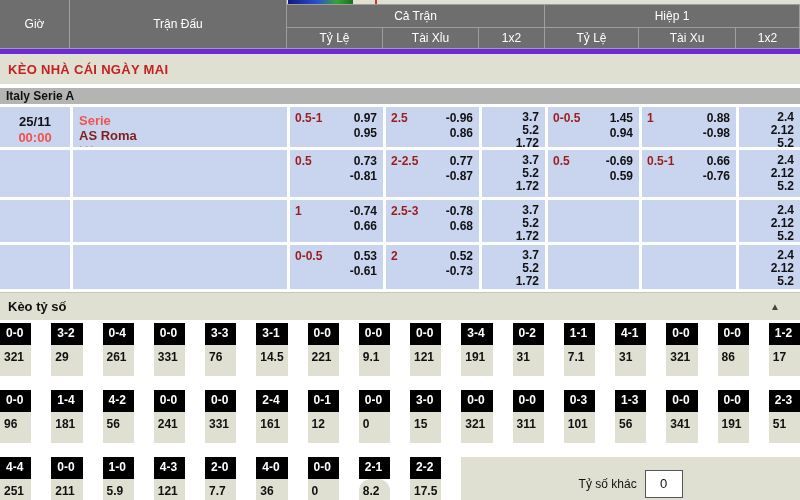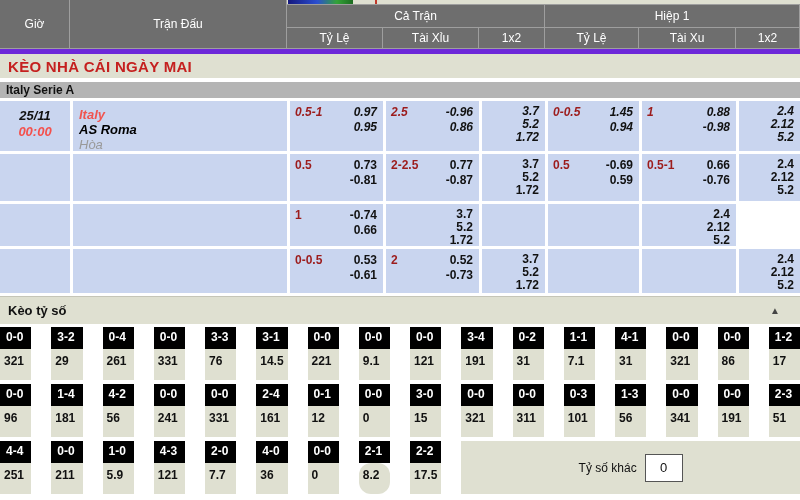--- a/index.html
+++ b/index.html
@@ -15,54 +15,54 @@
   .hc-match{grid-row:1/4;grid-column:2;}
   .hc-strip{grid-row:1;grid-column:3/9;background:#dfe0d1;position:relative;}
   .grad{position:absolute;left:1px;top:0;width:65px;height:4px;
         background:linear-gradient(90deg,#14177e,#2b4fd0 45%,#33a338 75%,#1d6d21);}
   .tick{position:absolute;left:88px;top:0;width:2px;height:4px;background:#c0392b;}
   .hc-ft{grid-row:2;grid-column:3/6;border-top:1px solid #9e9e9e;}
   .hc-h1{grid-row:2;grid-column:6/9;border-top:1px solid #9e9e9e;}
   .r3{grid-row:3;}
 
   
-  .title-band{height:24px;background:#dfe0d1;display:flex;align-items:center;padding-left:8px;
-              color:#c5201f;font-weight:bold;font-size:15px;letter-spacing:.3px;}
+  .title-band{height:30px;background:#dfe0d1;display:flex;align-items:center;padding-left:8px;
+              color:#c5201f;font-weight:bold;font-size:13px;letter-spacing:.3px;}
   .white-gap{height:4px;background:#fff;}
   .league-bar{height:16px;background:#b4b4b4;display:flex;align-items:center;padding-left:6px;
               font-weight:bold;font-size:12px;color:#111;}
 
   
   .odds-table{background:#fff;padding-top:3px;}
   .odds-row{display:grid;grid-template-columns:70px 214px 93px 93px 63px 91px 94px 61px;
             column-gap:3px;margin-bottom:3px;}
-  .odds-row:nth-child(1){height:50px;font-style:italic;}
+  .odds-row:nth-child(1){height:40px;}
   .odds-row:nth-child(2){height:47px;}
   .odds-row:nth-child(3){height:42px;}
   .odds-row:nth-child(4){height:44px;}
   .cell{background:#c9d5ef;box-sizing:border-box;overflow:hidden;}
   .c-time{text-align:center;padding-top:7px;font-weight:bold;font-size:13px;color:#111;line-height:16px;}
   .c-time .time{color:#f4504c;}
   .c-teams{padding:6px 0 0 6px;font-size:13px;line-height:15px;}
   .c-teams .home{color:#f0544f;font-weight:bold;}
-  .c-teams .away{color:#000000;font-weight:bold;}
+  .c-teams .away{color:#7f1d1d;font-weight:bold;}
   .c-teams .draw{color:#999;}
   .c-odds{display:flex;font-size:12px;}
   .c-odds .line{color:#9c1c1c;font-weight:bold;padding:4px 0 0 5px;white-space:nowrap;}
   .c-odds .vals{margin-left:auto;text-align:right;font-weight:bold;color:#111;
                 padding:4px 6px 0 0;line-height:15px;}
   .c-1x2{text-align:right;font-weight:bold;color:#111;font-size:12px;padding:4px 6px 0 0;line-height:13px;}
 
   
   .score-bar{height:27px;background:#dfe0d1;border-top:1px solid #c5c5b8;display:flex;align-items:center;
              padding:0 20px 0 8px;font-weight:bold;font-size:13px;color:#111;}
   .score-bar .tri{margin-left:auto;color:#444;font-size:10px;cursor:pointer;}
   .score-grid{background:#fff;padding-top:3px;}
   .score-pair{display:grid;grid-template-columns:repeat(16,1fr);grid-template-rows:22px 31px;
-              column-gap:20px;margin-bottom:4px;}
+              column-gap:20px;margin-bottom:14px;}
   .sc-label{background:#000;color:#fff;font-weight:bold;font-size:12px;padding:3px 0 0 6px;box-sizing:border-box;}
   .sc-val{background:#dfe0d1;color:#111;font-weight:bold;font-size:12px;padding:5px 0 0 4px;box-sizing:border-box;}
   .sc-other{background:#dfe0d1;display:flex;align-items:center;justify-content:center;gap:8px;font-size:12px;color:#111;}
   .other-box{background:#fff;border:1px solid #555;width:36px;height:26px;display:inline-flex;
              align-items:center;justify-content:center;font-size:13px;color:#111;}
 </style>
 </head>
 <body>
 
 <div class="page">
@@ -89,21 +89,21 @@
 
   <div class="league-bar">Italy Serie A</div>
 
   <div class="odds-table">
       <div class="odds-row">
         <div class="cell c-time">
           <div class="date">25/11</div>
           <div class="time">00:00</div>
         </div>
         <div class="cell c-teams">
-          <div class="home">Italy</div>
+          <div class="home">Serie</div>
           <div class="away">AS Roma</div>
           <div class="draw">Hòa</div>
         </div>
         <div class="cell c-odds">
           <span class="line">0.5-1</span>
           <div class="vals">
             <div>0.97</div>
             <div>0.95</div>
           </div>
         </div>
@@ -182,20 +182,27 @@
         </div>
       </div>
       <div class="odds-row">
         <div class="cell c-time"></div>
         <div class="cell c-teams"></div>
         <div class="cell c-odds">
           <span class="line">1</span>
           <div class="vals">
             <div>-0.74</div>
             <div>0.66</div>
+          </div>
+        </div>
+        <div class="cell c-odds">
+          <span class="line">2.5-3</span>
+          <div class="vals">
+            <div>-0.78</div>
+            <div>0.68</div>
           </div>
         </div>
         <div class="cell c-1x2">
           <div>3.7</div>
           <div>5.2</div>
           <div>1.72</div>
         </div>
         <div class="cell c-odds">
           <span class="line"></span>
           <div class="vals">

